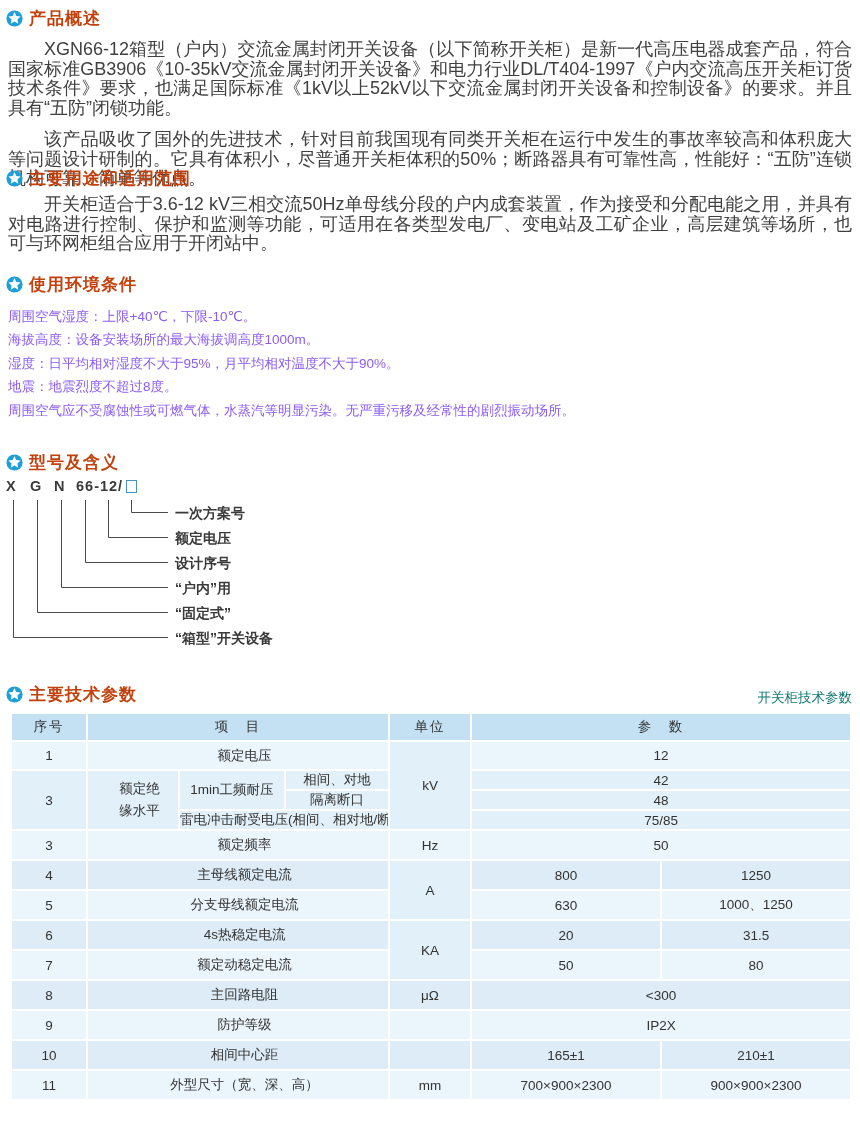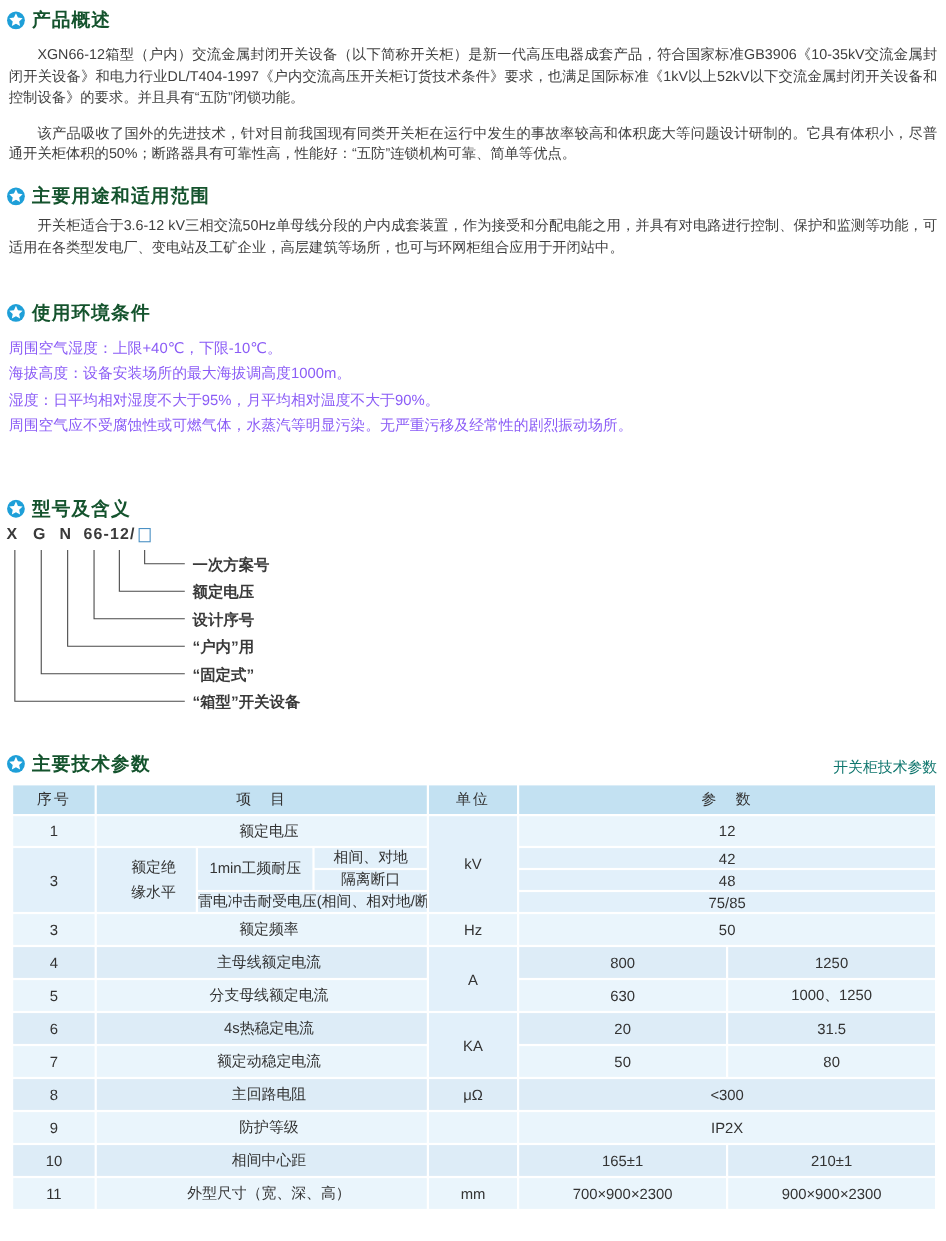--- a/index.html
+++ b/index.html
@@ -13,29 +13,29 @@
   .section { position: absolute; left: 0; width: 860px; }
   #sec-overview { top: 6px; }
   #sec-usage    { top: 166px; }
   #sec-env      { top: 272px; }
   #sec-model    { top: 450px; }
   #sec-params   { top: 682px; }
 
   .sec-title {
     display: flex; align-items: center; gap: 6px;
     padding-left: 6px; height: 24px;
-    color: #14532d; font-size: 17px; font-weight: bold;
+    color: #c2410c; font-size: 17px; font-weight: bold;
     letter-spacing: 1px;
   }
   .bullet { width: 17px; height: 17px; display: inline-block; }
   .bullet svg { display: block; }
 
   .para {
     margin: 10px 8px 0 8px;
-    font-size: 13px; line-height: 19.5px;
+    font-size: 18px; line-height: 19.5px;
     text-indent: 2em; text-align: justify; color: #404040;
   }
 
   .env-list { margin: 9px 8px 0 8px; }
   .env-line { font-size: 13.5px; line-height: 23.4px; color: #8b5cf6; }
 
   
   .model-code { position: absolute; left: 0; top: 28px; height: 20px; width: 430px; }
   .model-code span.mc {
     position: absolute; top: 0; font-size: 14.5px; font-weight: bold;
@@ -115,20 +115,21 @@
         <circle cx="8" cy="8" r="7.6" fill="#1e9fd8"></circle>
         <polygon fill="#ffffff" points="8,1.9 9.7,5.65 13.71,6.15 10.76,8.9 11.53,12.85 8,10.9 4.47,12.85 5.24,8.9 2.29,6.15 6.3,5.65"></polygon>
       </svg>
     </span>
     <span>使用环境条件</span>
   </div>
   <div class="env-list">
     <div class="env-line">周围空气湿度：上限+40℃，下限-10℃。</div>
     <div class="env-line">海拔高度：设备安装场所的最大海拔调高度1000m。</div>
     <div class="env-line">湿度：日平均相对湿度不大于95%，月平均相对温度不大于90%。</div>
+    <div class="env-line">地震：地震烈度不超过8度。</div>
     <div class="env-line">周围空气应不受腐蚀性或可燃气体，水蒸汽等明显污染。无严重污移及经常性的剧烈振动场所。</div>
   </div>
 </div>
 
 <div class="section" id="sec-model" style="height:220px">
   <div class="sec-title">
     <span class="bullet">
       <svg width="17" height="17" viewBox="0 0 16 16">
         <circle cx="8" cy="8" r="7.6" fill="#1e9fd8"></circle>
         <polygon fill="#ffffff" points="8,1.9 9.7,5.65 13.71,6.15 10.76,8.9 11.53,12.85 8,10.9 4.47,12.85 5.24,8.9 2.29,6.15 6.3,5.65"></polygon>

